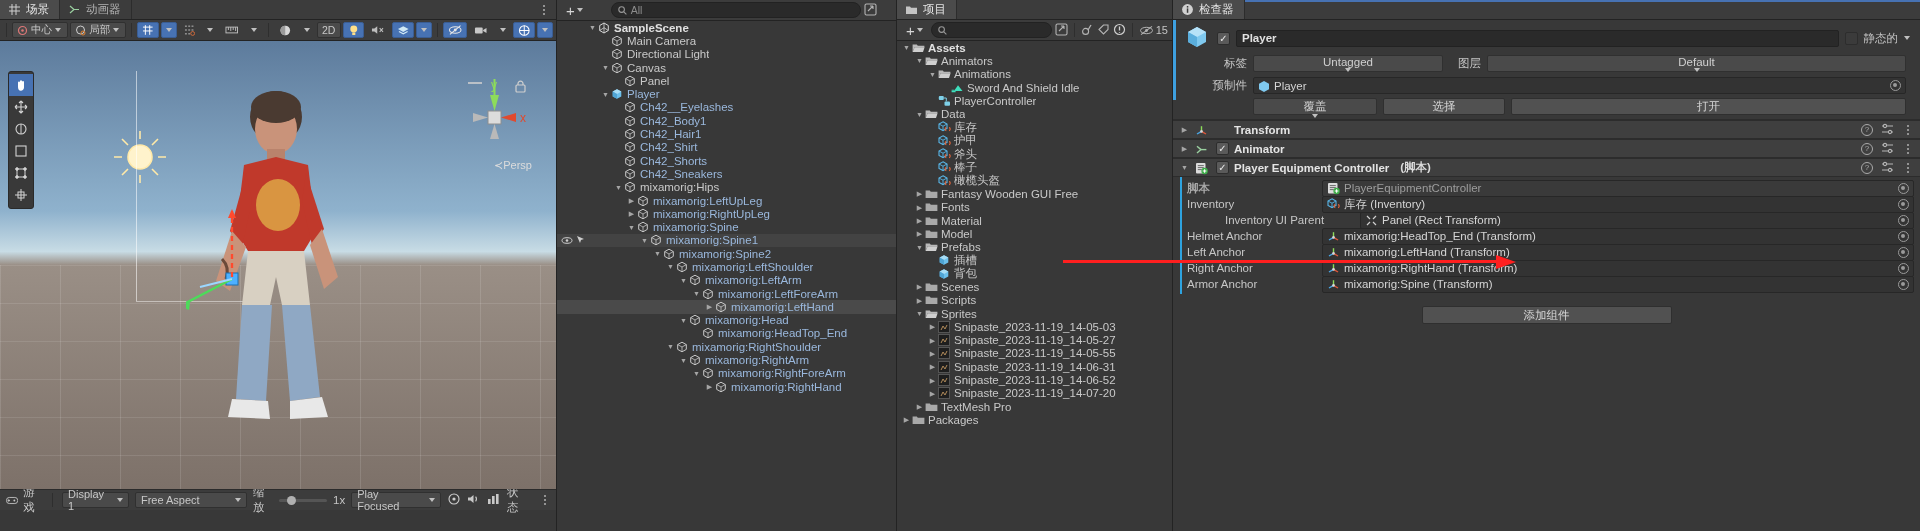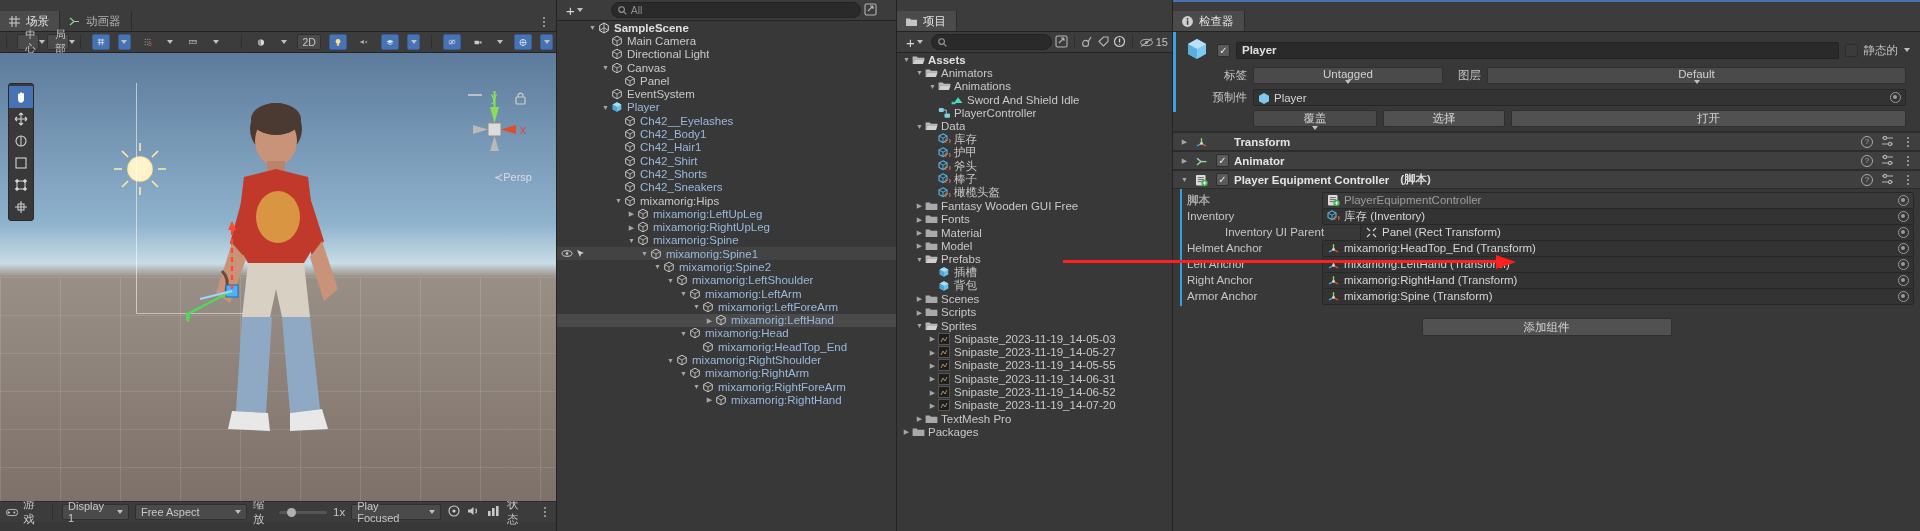--- a/index.html
+++ b/index.html
@@ -9,21 +9,21 @@
     font-family: "Liberation Sans", sans-serif;
     font-size: 11.5px;
     color: #c4c4c4;
     overflow: hidden;
   }
   .root { position: relative; width: 1920px; height: 531px; display: flex; }
 
   
   .panel { position: relative; background: #383838; }
   .tabbar {
-    height: 32px; background: #3c3c3c; display: flex; align-items: flex-end;
+    height: 20px; background: #3c3c3c; display: flex; align-items: flex-end;
     border-bottom: 1px solid #232323;
   }
   .tab {
     height: 20px; display: flex; align-items: center; gap: 5px;
     padding: 0 10px 0 8px; font-size: 11.5px; color: #b4b4b4;
     border-right: 1px solid #2c2c2c;
   }
   .tab.active { background: #4b4b4b; color: #e3e3e3; }
   .tab .ti { width: 13px; height: 13px; display:inline-block; }
   .toolbar {
@@ -61,21 +61,21 @@
   .arrow {
     width: 11px; flex: none; text-align: center; font-size: 7px;
     color: #a5a5a5; line-height: 1;
   }
   .arrow.empty { color: transparent; }
   .ico { width: 13px; height: 12px; flex: none; margin-right: 3px; position: relative; }
   .lbl { overflow: hidden; text-overflow: clip; }
 
   
   #scene-panel { width: 556px; height: 531px; background:#383838; }
-  .scene-toolbar2 { height: 21px; background:#3c3c3c; display:flex;align-items:center;gap:8px;padding:0 3px;border-bottom:1px solid #232323;}
+  .scene-toolbar2 { height: 21px; background:#3c3c3c; display:flex;align-items:center;gap:2px;padding:0 3px;border-bottom:1px solid #232323;}
   .scene-view { position: relative; width: 556px; height: 448px; overflow:hidden;
      background: linear-gradient(#5d7b9c 0%, #8fb2cd 38%, #c8dce5 47%, #9a8f86 50%, #7d7169 100%); }
   .ground-grid { position:absolute; left:0; top:50%; width:100%; height:50%;
      background-image: repeating-linear-gradient(to right, rgba(255,255,255,.12) 0 1px, transparent 1px 60px),
                        repeating-linear-gradient(to bottom, rgba(255,255,255,.10) 0 1px, transparent 1px 38px); }
   .gizmo { position:absolute; right: 24px; top: 34px; width: 74px; height: 86px; }
   .persp { position:absolute; right:24px; top:118px; color:#dcdcdc; font-size:11px;}
   .toolpanel {
     position:absolute; left:8px; top:30px; width:26px; background:#393939;
     border:1px solid #2a2a2a; border-radius:3px; padding:2px 0;
@@ -523,30 +523,20 @@
         </div>
         <div class="row">
           <span class="eyecol"></span>
           <span style="display: inline-block; flex: 0 0 auto; width: 26px;"></span>
           <span class="arrow empty">•</span>
           <span class="ico"><svg width="12" height="12" viewBox="0 0 12 12">
               <path d="M6 1.2l4.3 2.4v4.8L6 10.8 1.7 8.4V3.6z" fill="none" stroke="#c8c8c8" stroke-width="1"></path>
               <path d="M1.7 3.6L6 6l4.3-2.4M6 6v4.8" stroke="#c8c8c8" stroke-width=".8" fill="none"></path>
             </svg></span>
           <span class="lbl">Panel</span>
-        </div>
-        <div class="row">
-          <span class="eyecol"></span>
-          <span style="display: inline-block; flex: 0 0 auto; width: 13px;"></span>
-          <span class="arrow empty">•</span>
-          <span class="ico"><svg width="12" height="12" viewBox="0 0 12 12">
-              <path d="M6 1.2l4.3 2.4v4.8L6 10.8 1.7 8.4V3.6z" fill="none" stroke="#c8c8c8" stroke-width="1"></path>
-              <path d="M1.7 3.6L6 6l4.3-2.4M6 6v4.8" stroke="#c8c8c8" stroke-width=".8" fill="none"></path>
-            </svg></span>
-          <span class="lbl">EventSystem</span>
         </div>
         <div class="row blue">
           <span class="eyecol"></span>
           <span style="display: inline-block; flex: 0 0 auto; width: 13px;"></span>
           <span class="arrow">▼</span>
           <span class="ico"><svg width="12" height="12" viewBox="0 0 12 12">
               <path d="M6 1.2l4.3 2.4v4.8L6 10.8 1.7 8.4V3.6z" fill="#6cc0ec"></path>
               <path d="M6 1.2l4.3 2.4L6 6 1.7 3.6z" fill="#a8ddf5"></path>
               <path d="M6 6v4.8L1.7 8.4V3.6z" fill="#4fa4d4"></path>
             </svg></span>

